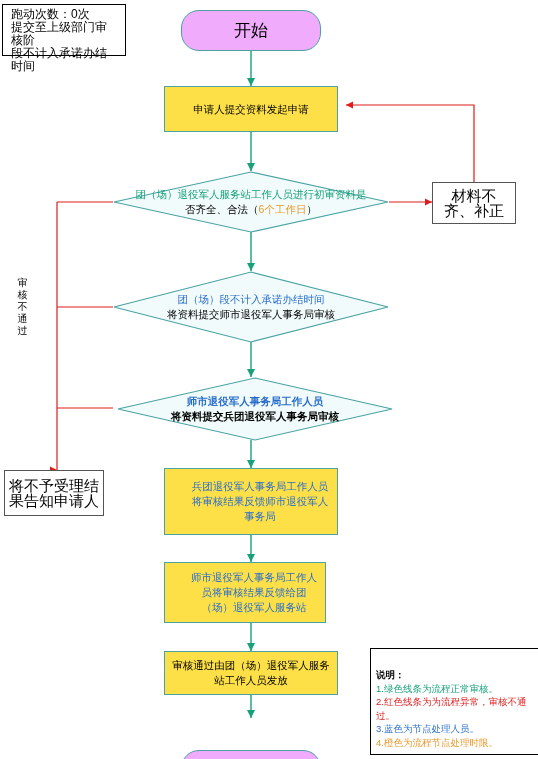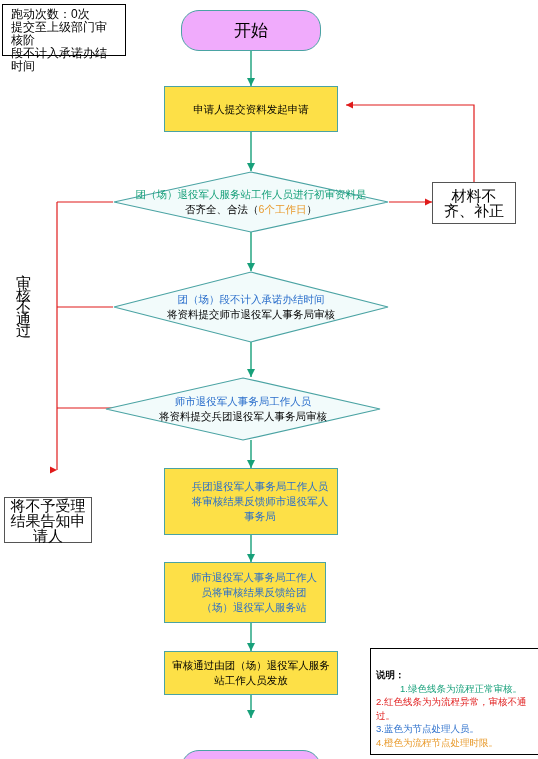--- a/index.html
+++ b/index.html
@@ -57,35 +57,35 @@
     display:flex;flex-direction:column;align-items:center;justify-content:center;
     text-align:center;font-size:10.5px;line-height:15px;color:#000;
     pointer-events:none;
   }
   .t-green{color:#17a07a;}
   .t-orange{color:#e8992a;}
   .t-blue{color:#2a6ecb;}
   
   .vtext{
     position:absolute;
-    font-size:15px;line-height:12px;color:#000;
+    font-size:10px;line-height:12px;color:#000;
     width:13px;text-align:center;
     word-break:break-all;
   }
   
   .legend{
     position:absolute;
     border:1px solid #000;
     background:#fff;
     font-size:9.5px;line-height:13.5px;
     padding:3px 5px;
     color:#000;
   }
   .legend .l-title{color:#000;font-weight:bold;margin-top:16px;}
-  .legend .l-green{color:#17a07a;margin-left:24px;}
+  .legend .l-green{color:#17a07a;}
   .legend .l-red{color:#e01b1b;}
   .legend .l-blue{color:#2a6ecb;}
   .legend .l-orange{color:#e8992a;}
 </style>
 </head>
 <body>
 
 <svg id="canvas" viewBox="0 0 538 759">
   <defs>
     <marker id="arrow-green" markerWidth="8" markerHeight="8" refX="6" refY="3" orient="auto" markerUnits="strokeWidth">
@@ -158,21 +158,21 @@
 <div class="diamond-wrap" style="left:113px;top:271px;width:276px;height:72px;">
   <svg width="276" height="72">
     <polygon points="138,1 275,36 138,71 1,36" fill="#f2fbfb" stroke="#4aa3a3" stroke-width="1.2"></polygon>
   </svg>
   <div class="diamond-label">
     <div class="t-blue">团（场）段不计入承诺办结时间</div>
     <div>将资料提交师市退役军人事务局审核</div>
   </div>
 </div>
 
-<div class="diamond-wrap" style="left:105px;top:377px;width:276px;height:64px;">
+<div class="diamond-wrap" style="left:117px;top:377px;width:276px;height:64px;font-weight:bold;">
   <svg width="276" height="64">
     <polygon points="138,1 275,32 138,63 1,32" fill="#f2fbfb" stroke="#4aa3a3" stroke-width="1.2"></polygon>
   </svg>
   <div class="diamond-label">
     <div class="t-blue">师市退役军人事务局工作人员</div>
     <div>将资料提交兵团退役军人事务局审核</div>
   </div>
 </div>
 
 <div class="node process blue-text" style="left:164px;top:468px;width:174px;height:67px;">
@@ -184,21 +184,21 @@
 </div>
 
 <div class="node process" style="left:164px;top:651px;width:174px;height:44px;">
   <span>审核通过由团（场）退役军人服务站工作人员发放</span>
 </div>
 
 <div class="node terminator" style="left:181px;top:718px;width:140px;height:38px;margin-top:32px;">
   <span>结束</span>
 </div>
 
-<div class="node plain" style="left:4px;top:470px;width:88px;height:46px;margin-top:27px;">
+<div class="node plain" style="left:4px;top:470px;width:100px;height:46px;">
   <span>将不予受理结果告知申请人</span>
 </div>
 
 <div class="vtext" style="left:16px;top:277px;">审核不通过</div>
 
 <div class="legend" style="left:370px;top:648px;width:160px;height:99px;">
   <div class="l-title">说明：</div>
   <div class="l-green">1.绿色线条为流程正常审核。</div>
   <div class="l-red">2.红色线条为为流程异常，审核不通过。</div>
   <div class="l-blue">3.蓝色为节点处理人员。</div>

